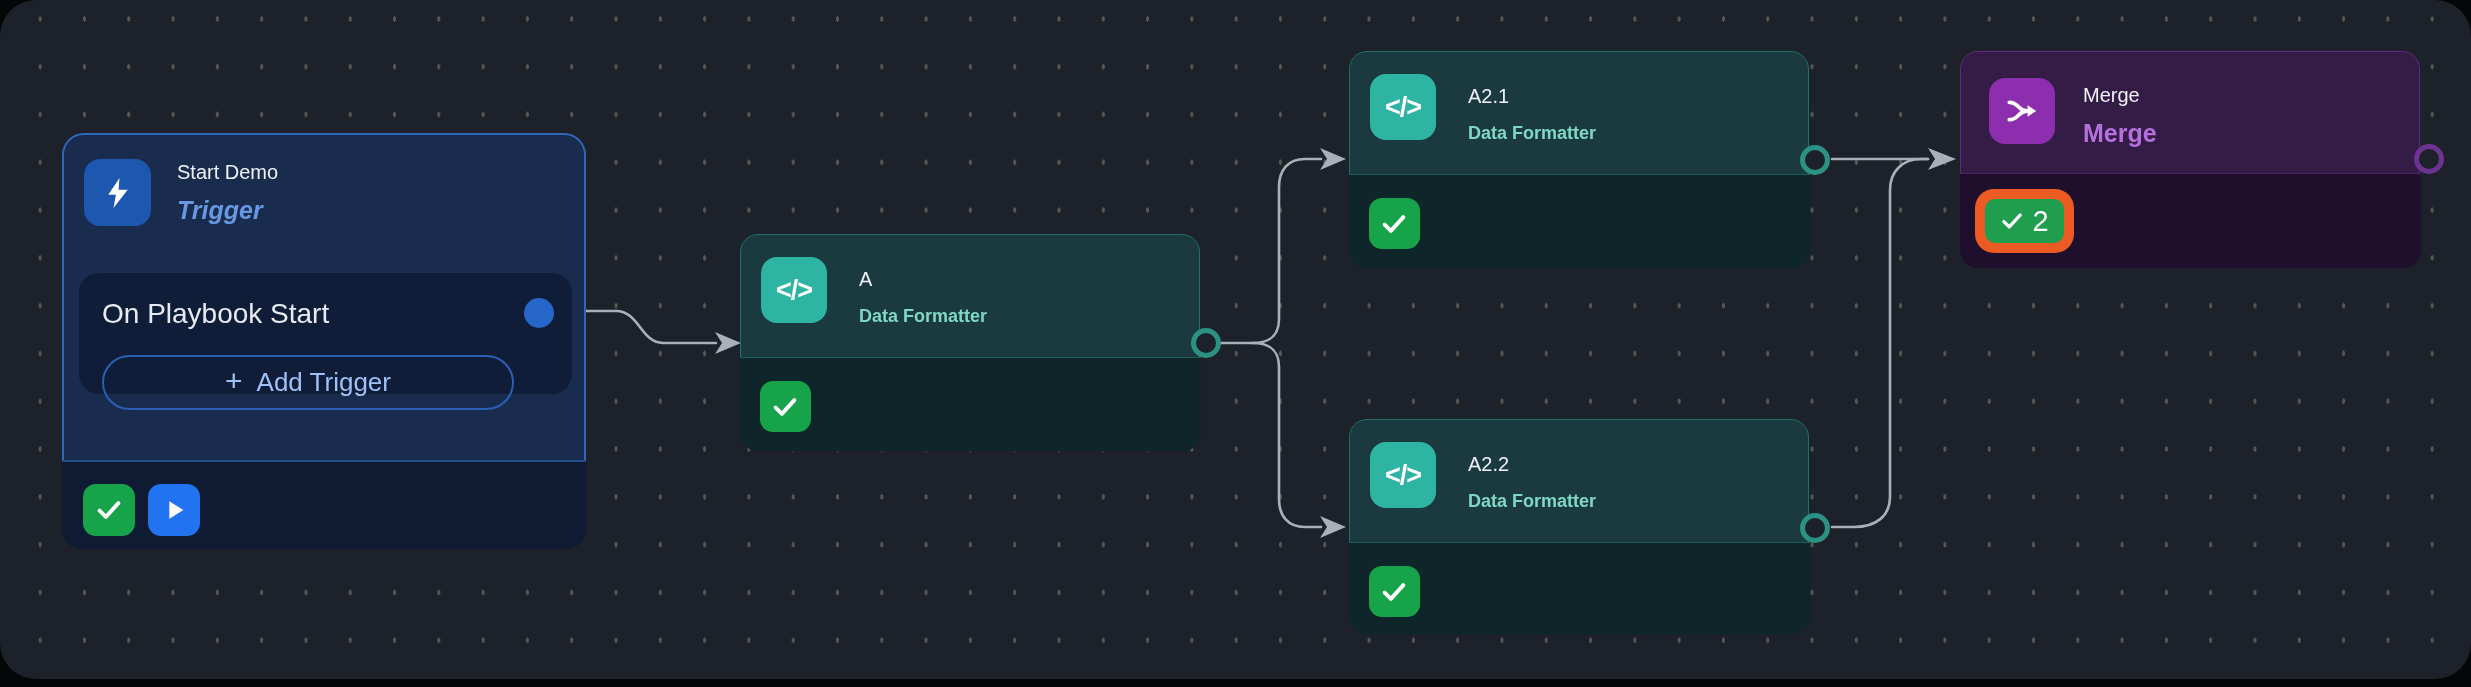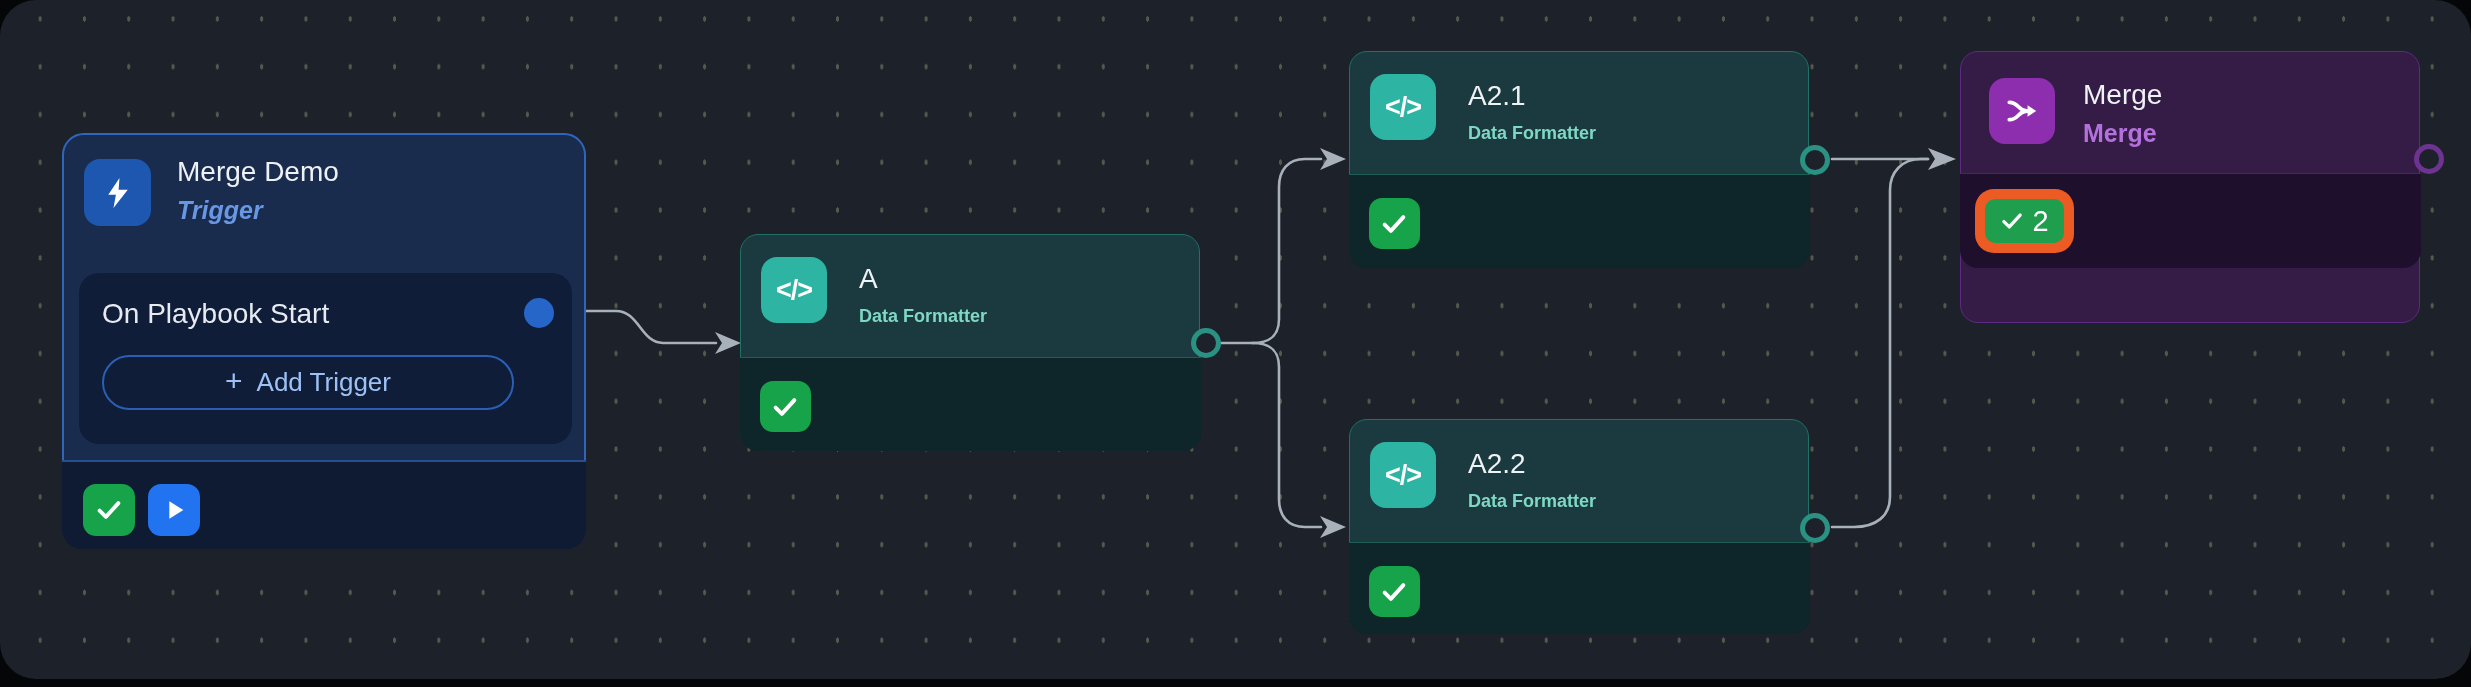--- a/index.html
+++ b/index.html
@@ -18,34 +18,34 @@
   html,body{width:2471px;height:687px;background:var(--page-bg);overflow:hidden;
     font-family:"Liberation Sans",sans-serif;}
   .canvas{position:absolute;left:0;top:0;right:0;bottom:8px;background:var(--canvas-bg);
     border-radius:36px;
     background-image:radial-gradient(1.3px 3.1px at 50% 50%, var(--dot) 96%, transparent 100%);
     background-size:44.3px 47.8px;background-position:18px -5px;}
   .edges{position:absolute;left:0;top:0;width:2471px;height:687px;pointer-events:none;}
 
   .node{position:absolute;border-radius:20px;}
   .node .hdr-icon{position:absolute;border-radius:16px;display:flex;align-items:center;justify-content:center;}
-  .node .title{position:absolute;color:var(--title);font-size:28px;line-height:34px;font-weight:400;}
+  .node .title{position:absolute;color:var(--title);font-size:20px;line-height:34px;font-weight:400;}
   .node .subtitle{position:absolute;font-size:25px;line-height:30px;font-weight:700;}
   .footer{position:absolute;left:-1.5px;right:-1.5px;bottom:-1.5px;border-radius:0 0 18px 18px;}
   .sqbtn{position:absolute;width:52px;height:52px;border-radius:13px;border:none;display:flex;
     align-items:center;justify-content:center;cursor:pointer;}
   .port{position:absolute;width:30px;height:30px;border-radius:50%;background:var(--canvas-bg);}
 
   
   .trigger-node{left:62px;top:133px;width:524px;height:412px;background:var(--tr-header);
     border:2px solid var(--tr-border);border-radius:22px;}
   .trigger-node .hdr-icon{left:20px;top:24px;width:67px;height:67px;background:var(--tr-icon);}
   .trigger-node .title{left:113px;top:20px;}
   .trigger-node .subtitle{left:113px;top:60px;color:var(--tr-sub);font-style:italic;}
-  .event-panel{position:absolute;left:15px;top:138px;width:493px;height:171px;border-radius:20px;
+  .event-panel{position:absolute;left:15px;top:138px;width:493px;height:121px;border-radius:20px;
     background:var(--tr-panel);}
   .event-label{position:absolute;left:23px;top:24px;color:#e7ebf1;font-size:28px;line-height:34px;}
   .trigger-dot{position:absolute;left:445px;top:25px;width:30px;height:30px;border-radius:50%;
     background:#2566c8;cursor:crosshair;}
   .add-trigger{position:absolute;left:23px;top:82px;width:412px;height:55px;border-radius:28px;
     background:transparent;border:2px solid #2a5fb4;color:var(--tr-btn-txt);font-size:26px;
     font-family:"Liberation Sans",sans-serif;display:flex;align-items:center;justify-content:center;
     gap:14px;cursor:pointer;}
   .add-trigger .plus{font-size:30px;font-weight:400;margin-top:-3px;}
   .trigger-node .footer{top:325px;height:89px;background:var(--tr-footer);
@@ -63,21 +63,21 @@
   .code-glyph{color:#fff;font-size:27px;font-weight:700;letter-spacing:-1px;}
   .step-node .title{left:118px;top:27px;}
   .step-node .subtitle{left:118px;top:66px;color:var(--st-sub);font-size:18px;}
   .step-node .footer{top:122px;height:94px;background:var(--st-footer);
     border-top:1.5px solid #1d5e55;}
   .step-a22 .footer{height:92px;}
   .step-node .btn-check{left:20px;top:23px;width:51px;height:51px;}
   .step-node .port{left:450px;top:93px;border:5.5px solid var(--st-ring);cursor:crosshair;}
 
   
-  .merge-node{left:1960px;top:51px;width:460px;height:272px;background:var(--mg-header);
+  .merge-node{left:1960px;top:51px;width:460px;height:216px;background:var(--mg-header);
     border:1.5px solid var(--mg-border);border-radius:18px;}
   .merge-node .hdr-icon{left:28px;top:26px;width:66px;height:66px;background:var(--mg-icon);}
   .merge-node .title{left:122px;top:26px;}
   .merge-node .subtitle{left:122px;top:66px;color:var(--mg-sub);}
   .merge-node .footer{top:121px;height:95px;background:var(--mg-footer);border-top:1.5px solid #4a2266;}
   .result-badge{position:absolute;left:15px;top:15px;width:99px;height:64px;border-radius:19px;
     background:var(--badge-orange);display:flex;align-items:center;justify-content:center;cursor:pointer;}
   .result-badge .inner{width:79px;height:44px;border-radius:10px;background:var(--badge-green);
     display:flex;align-items:center;justify-content:center;gap:7px;}
   .result-badge .count{color:#fff;font-size:29px;}
@@ -99,21 +99,21 @@
     <path d="M 1832 527 H 1854 C 1876 527 1890 516 1890 497 V 190 C 1890 172 1902 159 1921 159 H 1928"></path>
     <polygon fill="#a8b1b9" stroke="none" points="1928,148 1956,159 1928,170 1935,159"></polygon>
   </svg>
 
   <div class="node trigger-node">
     <div class="hdr-icon">
       <svg width="36" height="36" viewBox="0 0 24 24" fill="#fff">
         <path d="M13 2 L5.5 13.2 H10.6 L9 22 L18.5 9.8 H12.4 Z"></path>
       </svg>
     </div>
-    <div class="title">Merge Demo</div>
+    <div class="title">Start Demo</div>
     <div class="subtitle">Trigger</div>
 
     <div class="event-panel">
       <div class="event-label">On Playbook Start</div>
       <div class="trigger-dot"></div>
       <button class="add-trigger">
         <span class="plus">+</span>
         <span>Add Trigger</span>
       </button>
     </div>

